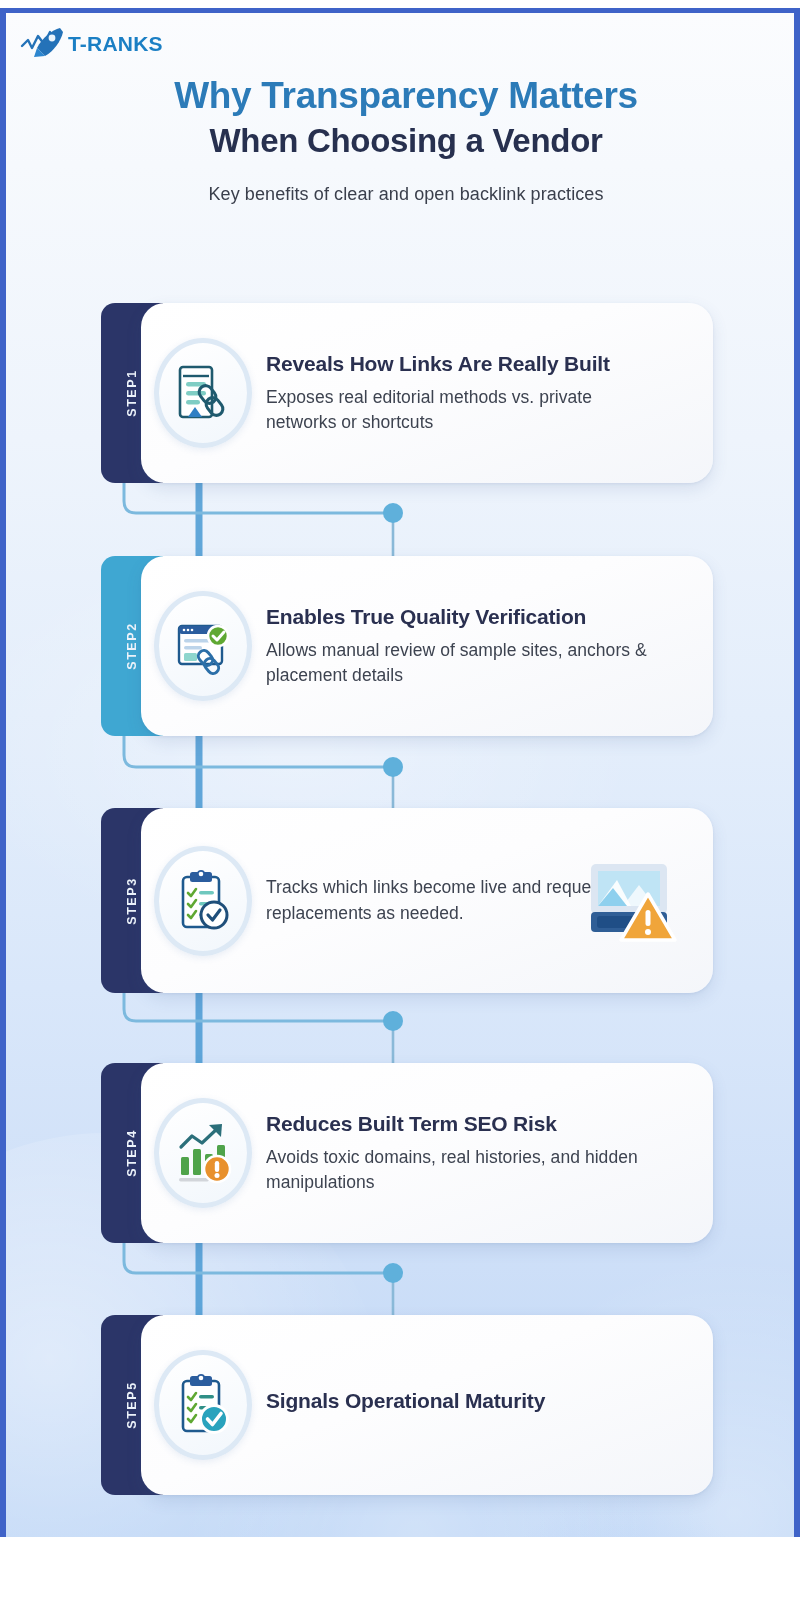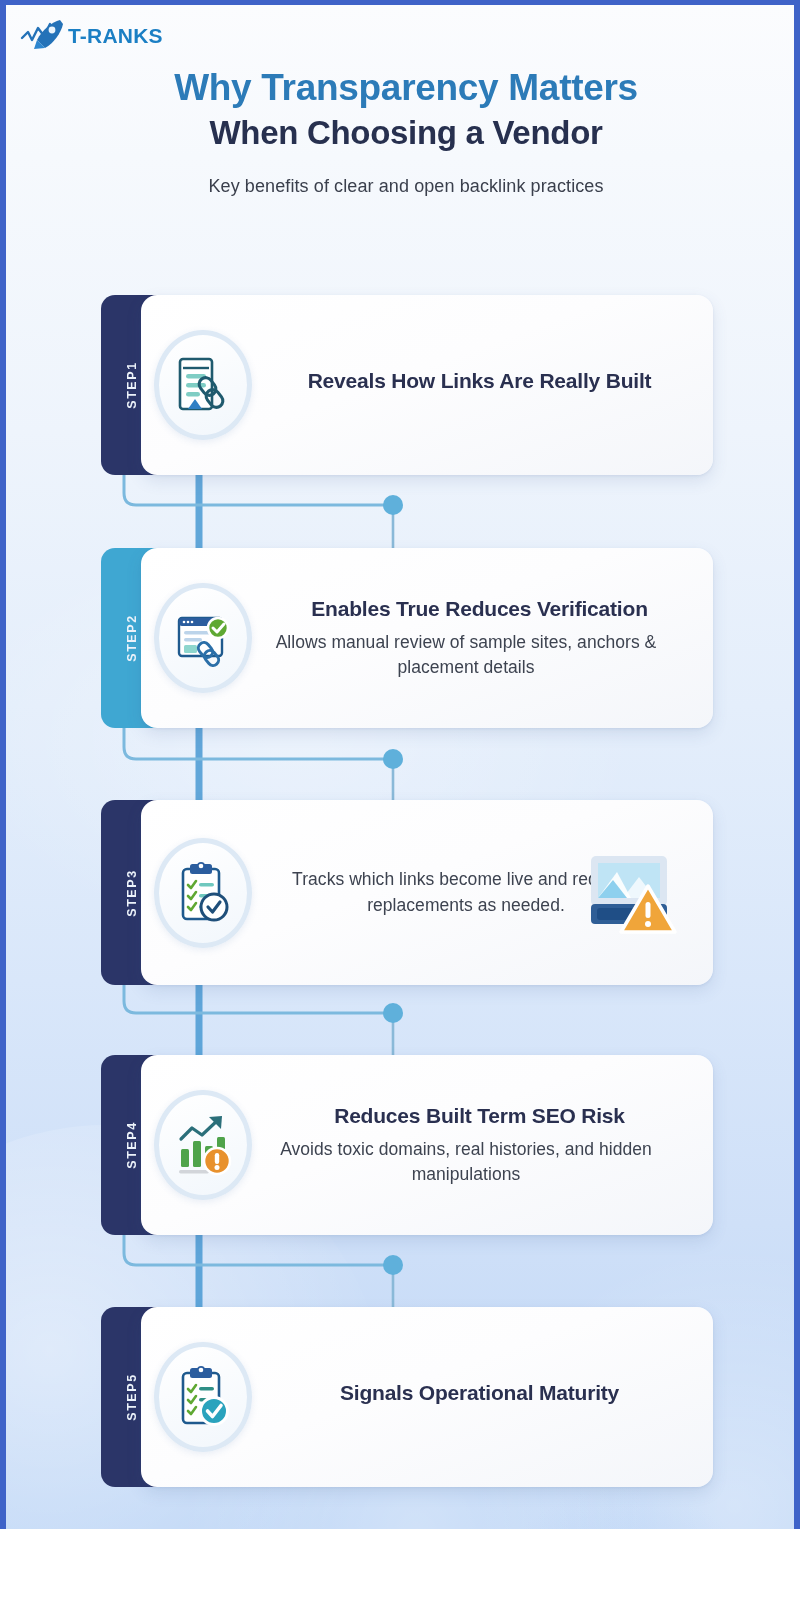--- a/index.html
+++ b/index.html
@@ -5,21 +5,21 @@
   * { margin:0; padding:0; box-sizing:border-box; }
   html,body { width:800px; height:1600px; }
   body {
     font-family:"Liberation Sans", sans-serif;
     background:#ffffff;
     overflow:hidden;
   }
 
   
   #frame {
-    position:absolute; left:0; top:0; width:800px; height:1529px;
+    position:absolute; left:0; top:8px; width:800px; height:1529px;
     border-left:6px solid #3f63c8;
     border-right:6px solid #3f63c8;
     border-top:5px solid #3f63c8;
     background:linear-gradient(180deg,
         #fbfcfe 0%, #f6f9fd 10%, #eef4fc 28%,
         #e4eefb 46%, #d9e7fa 64%, #cfe0f8 80%, #bed6f6 100%);
     overflow:hidden;
   }
   
   .bgblob { position:absolute; border-radius:50%; pointer-events:none; }
@@ -69,23 +69,22 @@
     display:flex; align-items:center; justify-content:center;
   }
   .tab-label {
     transform:rotate(-90deg);
     font-size:12.5px; font-weight:bold; letter-spacing:1.6px;
     color:#eef4fb; white-space:nowrap;
   }
   .card {
     position:absolute; left:40px; width:572px; height:100%;
     background:linear-gradient(160deg,#ffffff 0%,#fdfdfe 45%,#f4f6fa 100%);
-    border-radius:16px;
+    border-radius:24px;
     box-shadow:0 6px 16px rgba(60,90,150,.13), 0 1px 3px rgba(60,90,150,.10);
-    text-align:center;
   }
   .icon-badge {
     position:absolute; left:13px; top:50%; transform:translateY(-50%);
     width:98px; height:110px; border-radius:50%;
     background:linear-gradient(160deg,#ffffff,#f2f7fc);
     border:5px solid #dde9f5;
     display:flex; align-items:center; justify-content:center;
     box-shadow:0 2px 7px rgba(80,120,180,.12);
   }
   .icon-badge svg { width:60px; height:64px; display:block; }
@@ -177,20 +176,21 @@
           <rect x="13" y="39" width="14" height="4.6" rx="2.3" fill="#7fcdc4"></rect>
           <path d="M15 56 L22 46 L29 56 Z" fill="#2f7fc4"></path>
           <g stroke="#1f5a6e" stroke-width="3.1" fill="none" stroke-linecap="round">
             <rect x="28" y="24" width="13" height="19" rx="6.5" transform="rotate(-38 34.5 33.5)"></rect>
             <rect x="35" y="36" width="13" height="19" rx="6.5" transform="rotate(-38 41.5 45.5)"></rect>
           </g>
         </svg>
       </div>
       <div class="text-col">
         <div class="step-title">Reveals How Links Are Really Built</div>
+        <div class="step-desc">Exposes real editorial methods vs. private networks or shortcuts</div>
       </div>
     </div>
   </div>
 
   <div class="step" style="top:543px; height:180px;">
     <div class="tab" style="background:#3fa7d2;">
       <span class="tab-label">STEP2</span>
     </div>
     <div class="card">
       <div class="icon-badge">
@@ -205,21 +205,21 @@
           <rect x="11" y="39" width="13" height="8" rx="1.6" fill="#8ed6cd"></rect>
           <circle cx="45" cy="22" r="10" fill="#5fa832" stroke="#ffffff" stroke-width="2.6"></circle>
           <path d="M40 22 L44 26 L51 18" stroke="#ffffff" stroke-width="3" fill="none" stroke-linecap="round" stroke-linejoin="round"></path>
           <g stroke="#2b6fa8" stroke-width="3" fill="none" stroke-linecap="round">
             <rect x="27" y="36" width="11" height="16" rx="5.5" transform="rotate(-40 32.5 44)"></rect>
             <rect x="33" y="44" width="11" height="16" rx="5.5" transform="rotate(-40 38.5 52)"></rect>
           </g>
         </svg>
       </div>
       <div class="text-col">
-        <div class="step-title">Enables True Reduces Verification</div>
+        <div class="step-title">Enables True Quality Verification</div>
         <div class="step-desc">Allows manual review of sample sites, anchors &amp; placement details</div>
       </div>
     </div>
   </div>
 
   <div class="step" style="top:795px; height:185px;">
     <div class="tab" style="background:#2b3568;">
       <span class="tab-label">STEP3</span>
     </div>
     <div class="card">

